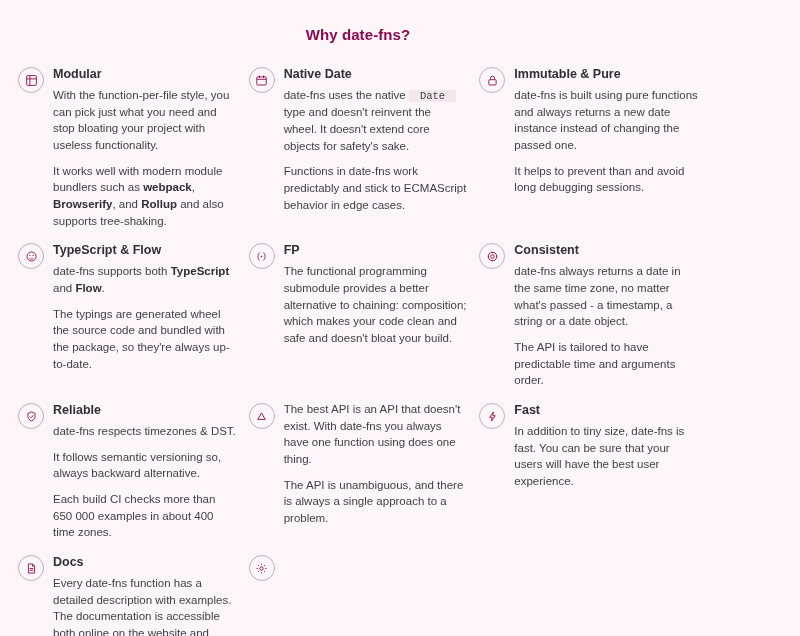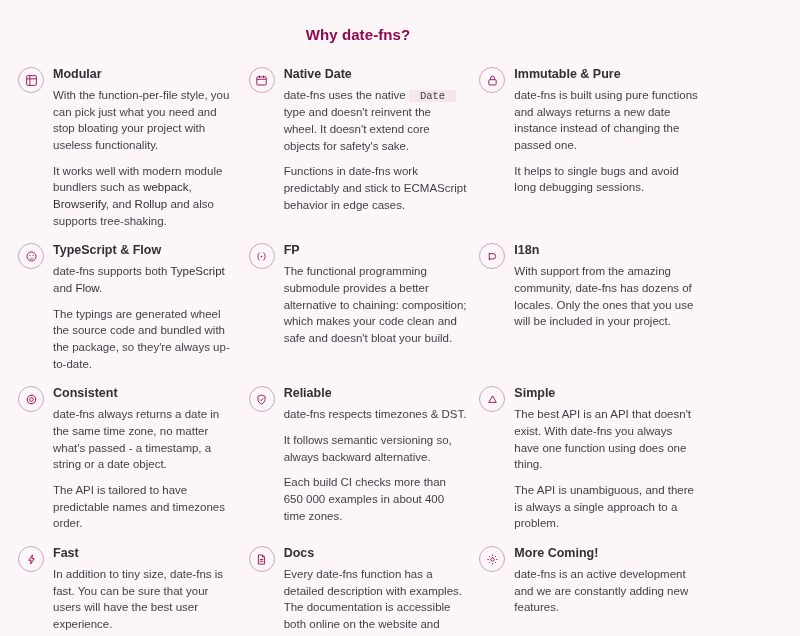--- a/index.html
+++ b/index.html
@@ -66,21 +66,21 @@
     margin: 2px 0 5px 0;
     line-height: 1.2;
   }
   .feat-p {
     font-size: 11.5px;
     line-height: 1.45;
     margin: 0 0 9px 0;
     color: #3f3f46;
   }
   .feat-p:last-child { margin-bottom: 0; }
-  .feat-p b { font-weight: normal; color: #2f2f35; }
+  .feat-p b { font-weight: bold; color: #2f2f35; }
   code.inline {
     font-family: "Liberation Mono", monospace;
     font-size: 10.5px;
     background: #f3e7ec;
     padding: 0 11px;
     border-radius: 0;
     color: #3f3f46;
   }
 </style>
 </head>
@@ -123,21 +123,21 @@
     <div class="feature">
       <span class="feat-icon">
         <svg width="13" height="13" viewBox="0 0 16 16" fill="none" stroke="currentColor" stroke-width="1.1">
           <rect x="3.5" y="7" width="9" height="6.5" rx="1.2"></rect>
             <path d="M5.5 7V5.2a2.5 2.5 0 015 0V7"></path>
         </svg>
       </span>
       <div class="feat-body">
         <div class="feat-title">Immutable &amp; Pure</div>
         <p class="feat-p">date-fns is built using pure functions and always returns a new date instance instead of changing the passed one.</p>
-        <p class="feat-p">It helps to single bugs and avoid long debugging sessions.</p>
+        <p class="feat-p">It helps to prevent than and avoid long debugging sessions.</p>
       </div>
     </div>
 
     <div class="feature">
       <span class="feat-icon">
         <svg width="13" height="13" viewBox="0 0 16 16" fill="none" stroke="currentColor" stroke-width="1.1">
           <circle cx="8" cy="8" r="5.6"></circle>
             <circle cx="6" cy="6.6" r="0.7" fill="currentColor" stroke="none"></circle>
             <circle cx="10" cy="6.6" r="0.7" fill="currentColor" stroke="none"></circle>
             <path d="M5.6 10.2c1.4 1.2 3.4 1.2 4.8 0"></path>
@@ -156,44 +156,33 @@
           <path d="M5.6 3.2C4.2 4.6 3.6 6.2 3.6 8s.6 3.4 2 4.8M10.4 3.2c1.4 1.4 2 3 2 4.8s-.6 3.4-2 4.8"></path>
             <circle cx="8" cy="8" r="1" fill="currentColor" stroke="none"></circle>
         </svg>
       </span>
       <div class="feat-body">
         <div class="feat-title">FP</div>
         <p class="feat-p">The functional programming submodule provides a better alternative to chaining: composition; which makes your code clean and safe and doesn't bloat your build.</p>
       </div>
     </div>
 
-    <div class="feature">
-      <span class="feat-icon">
-        <svg width="13" height="13" viewBox="0 0 16 16" fill="none" stroke="currentColor" stroke-width="1.1">
-          <path d="M4 3.5v9M4 4.5h4.6a3.3 3.3 0 010 6.6H4"></path>
-        </svg>
-      </span>
-      <div class="feat-body">
-        <div class="feat-title">I18n</div>
-        <p class="feat-p">With support from the amazing community, date-fns has dozens of locales. Only the ones that you use will be included in your project.</p>
-      </div>
-    </div>
 
     <div class="feature">
       <span class="feat-icon">
         <svg width="13" height="13" viewBox="0 0 16 16" fill="none" stroke="currentColor" stroke-width="1.1">
           <circle cx="8" cy="8" r="2.2"></circle>
             <circle cx="8" cy="8" r="5.3"></circle>
             <path d="M8 2.7v1.1M8 12.2v1.1M2.7 8h1.1M12.2 8h1.1M4.3 4.3l.8.8M10.9 10.9l.8.8M11.7 4.3l-.8.8M5.1 10.9l-.8.8"></path>
         </svg>
       </span>
       <div class="feat-body">
         <div class="feat-title">Consistent</div>
         <p class="feat-p">date-fns always returns a date in the same time zone, no matter what's passed - a timestamp, a string or a date object.</p>
-        <p class="feat-p">The API is tailored to have predictable names and timezones order.</p>
+        <p class="feat-p">The API is tailored to have predictable time and arguments order.</p>
       </div>
     </div>
 
     <div class="feature">
       <span class="feat-icon">
         <svg width="13" height="13" viewBox="0 0 16 16" fill="none" stroke="currentColor" stroke-width="1.1">
           <path d="M8 2.4l4.4 1.8v3.6c0 2.6-1.8 4.6-4.4 5.8-2.6-1.2-4.4-3.2-4.4-5.8V4.2L8 2.4z"></path>
             <path d="M6 8l1.5 1.5L10.2 6.6"></path>
         </svg>
       </span>
@@ -205,21 +194,20 @@
       </div>
     </div>
 
     <div class="feature">
       <span class="feat-icon">
         <svg width="13" height="13" viewBox="0 0 16 16" fill="none" stroke="currentColor" stroke-width="1.1">
           <path d="M8 3.6l4.6 8H3.4l4.6-8z"></path>
         </svg>
       </span>
       <div class="feat-body">
-        <div class="feat-title">Simple</div>
         <p class="feat-p">The best API is an API that doesn't exist. With date-fns you always have one function using does one thing.</p>
         <p class="feat-p">The API is unambiguous, and there is always a single approach to a problem.</p>
       </div>
     </div>
 
     <div class="feature">
       <span class="feat-icon">
         <svg width="13" height="13" viewBox="0 0 16 16" fill="none" stroke="currentColor" stroke-width="1.1">
           <path d="M9.2 2.4L4.6 9h3l-.8 4.6L11.4 7h-3l.8-4.6z"></path>
         </svg>
@@ -243,20 +231,16 @@
       </div>
     </div>
 
     <div class="feature">
       <span class="feat-icon">
         <svg width="13" height="13" viewBox="0 0 16 16" fill="none" stroke="currentColor" stroke-width="1.1">
           <circle cx="8" cy="8" r="2.1"></circle>
             <path d="M8 1.8v1.6M8 12.6v1.6M1.8 8h1.6M12.6 8h1.6M3.7 3.7l1.1 1.1M11.2 11.2l1.1 1.1M12.3 3.7l-1.1 1.1M4.8 11.2l-1.1 1.1"></path>
         </svg>
       </span>
-      <div class="feat-body">
-        <div class="feat-title">More Coming!</div>
-        <p class="feat-p">date-fns is an active development and we are constantly adding new features.</p>
-      </div>
     </div>
 
   </div>
 </div>
 
 </body></html>

